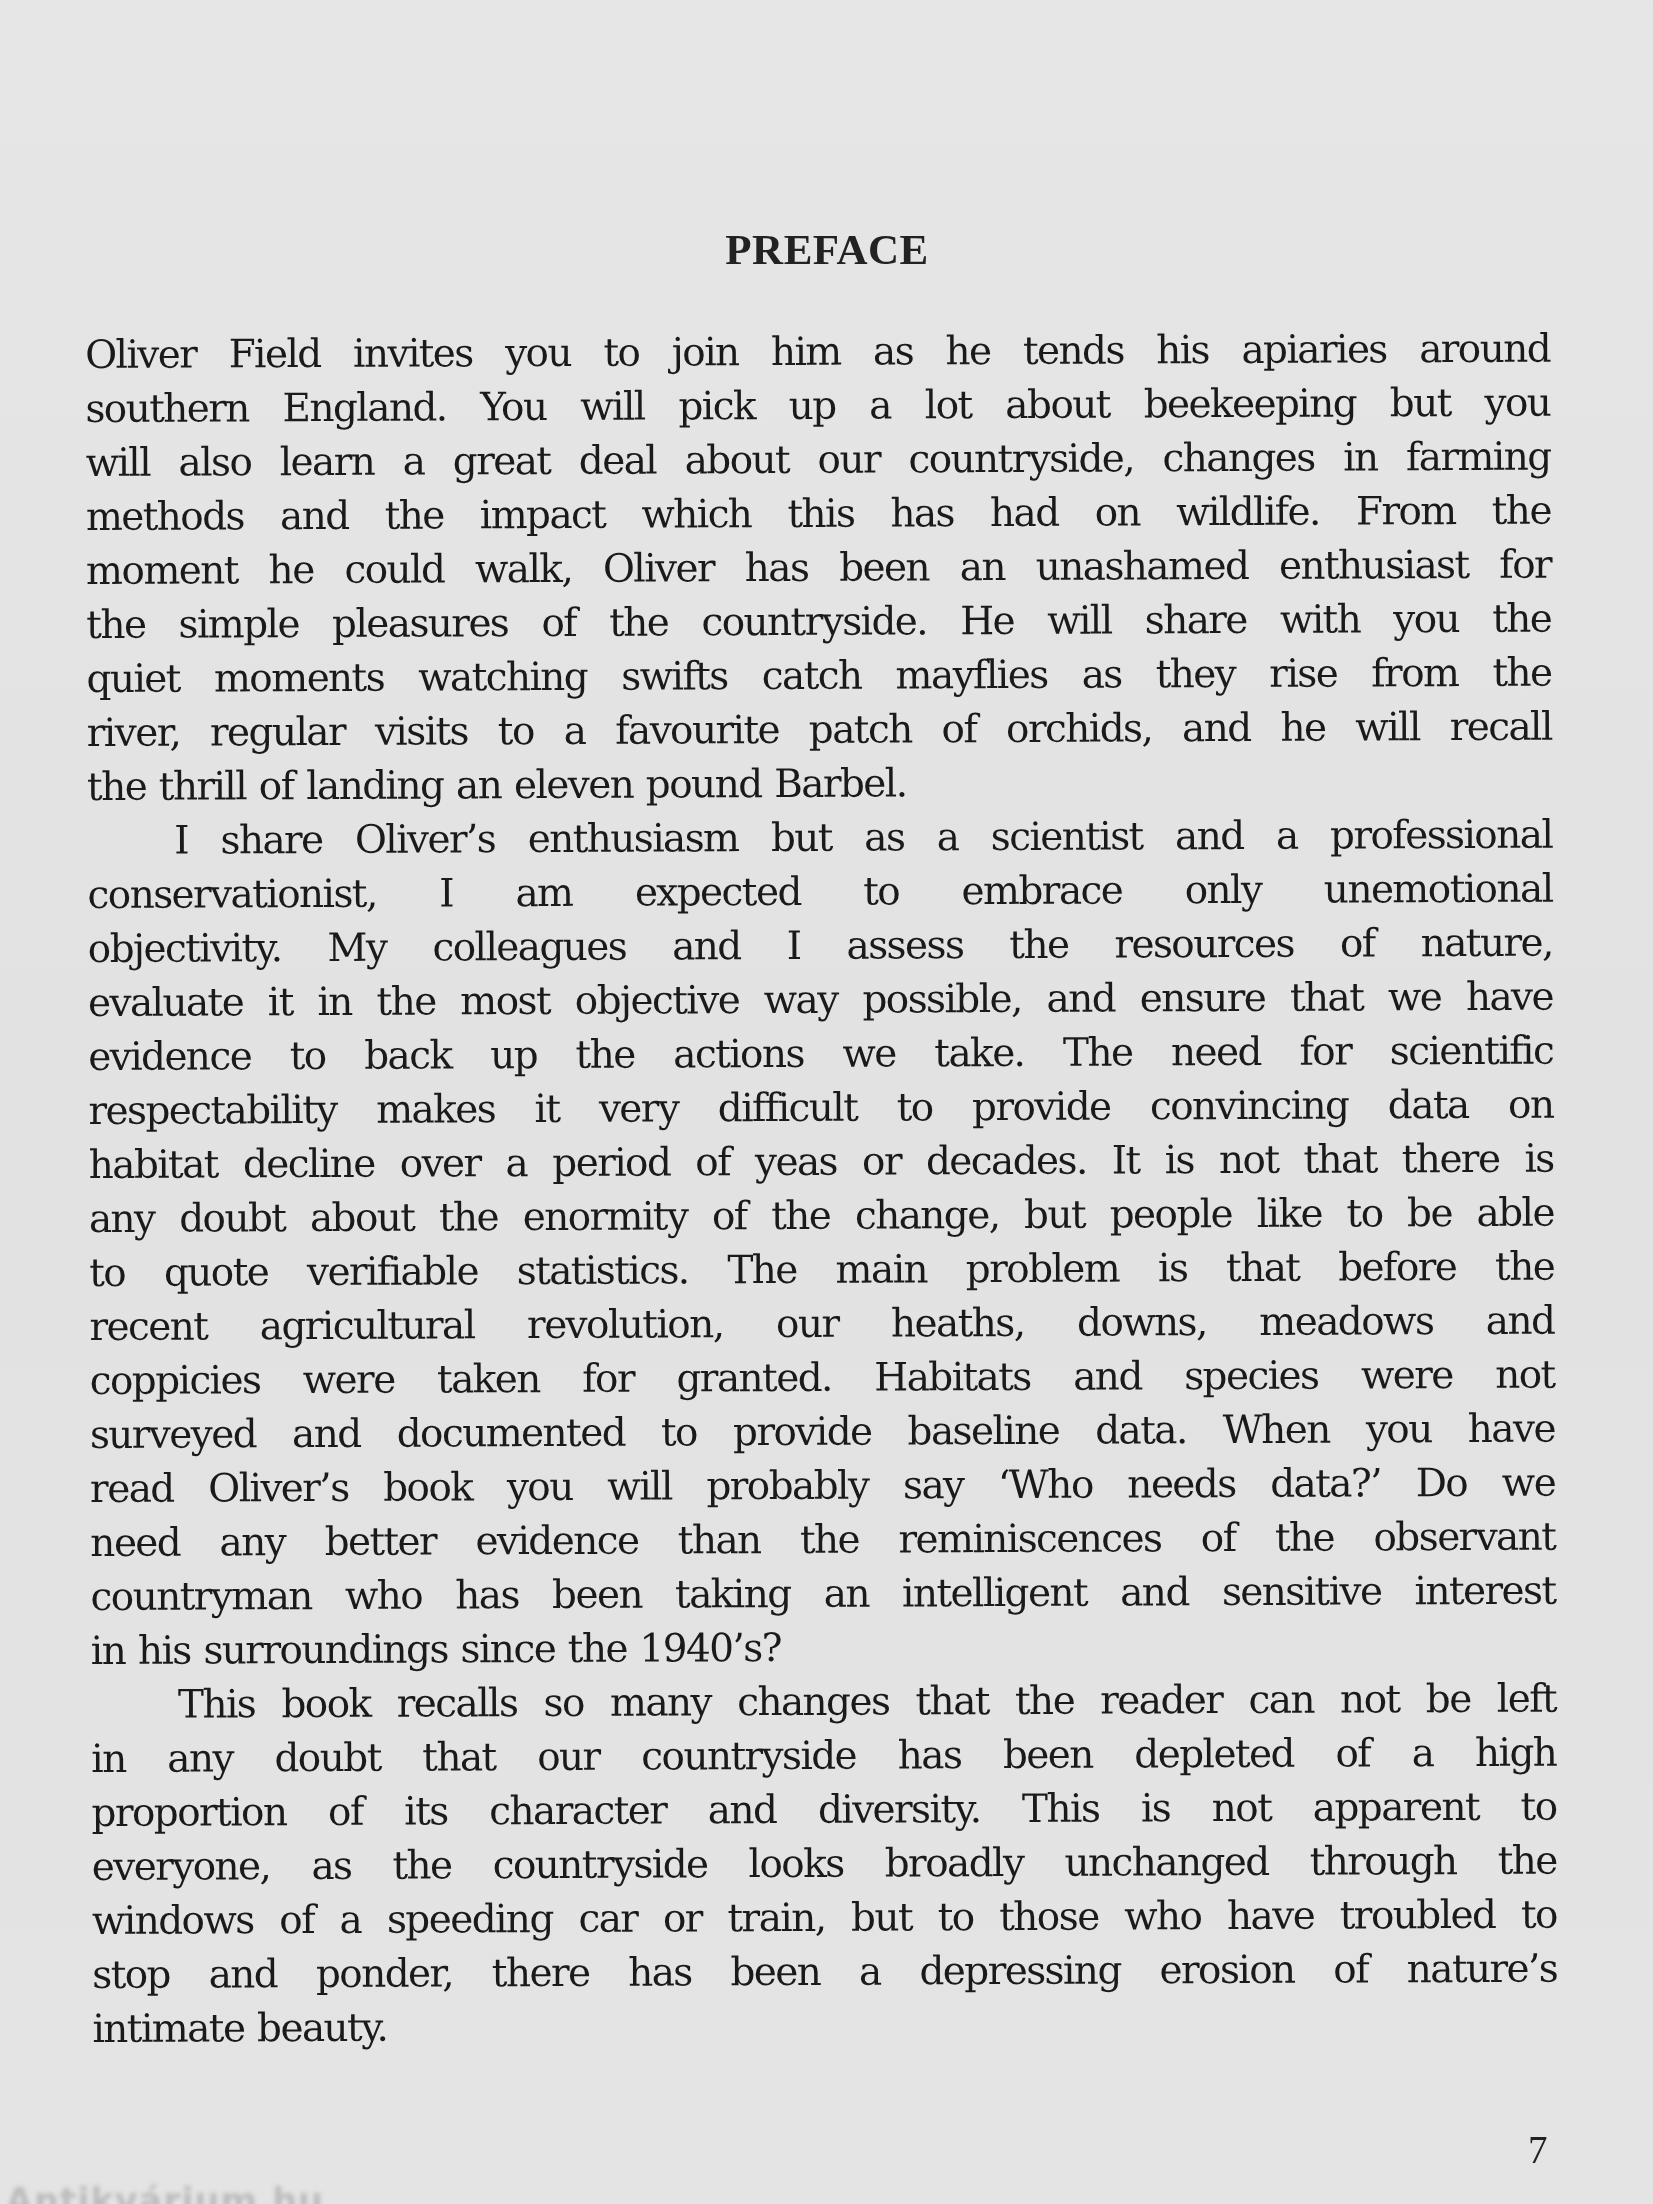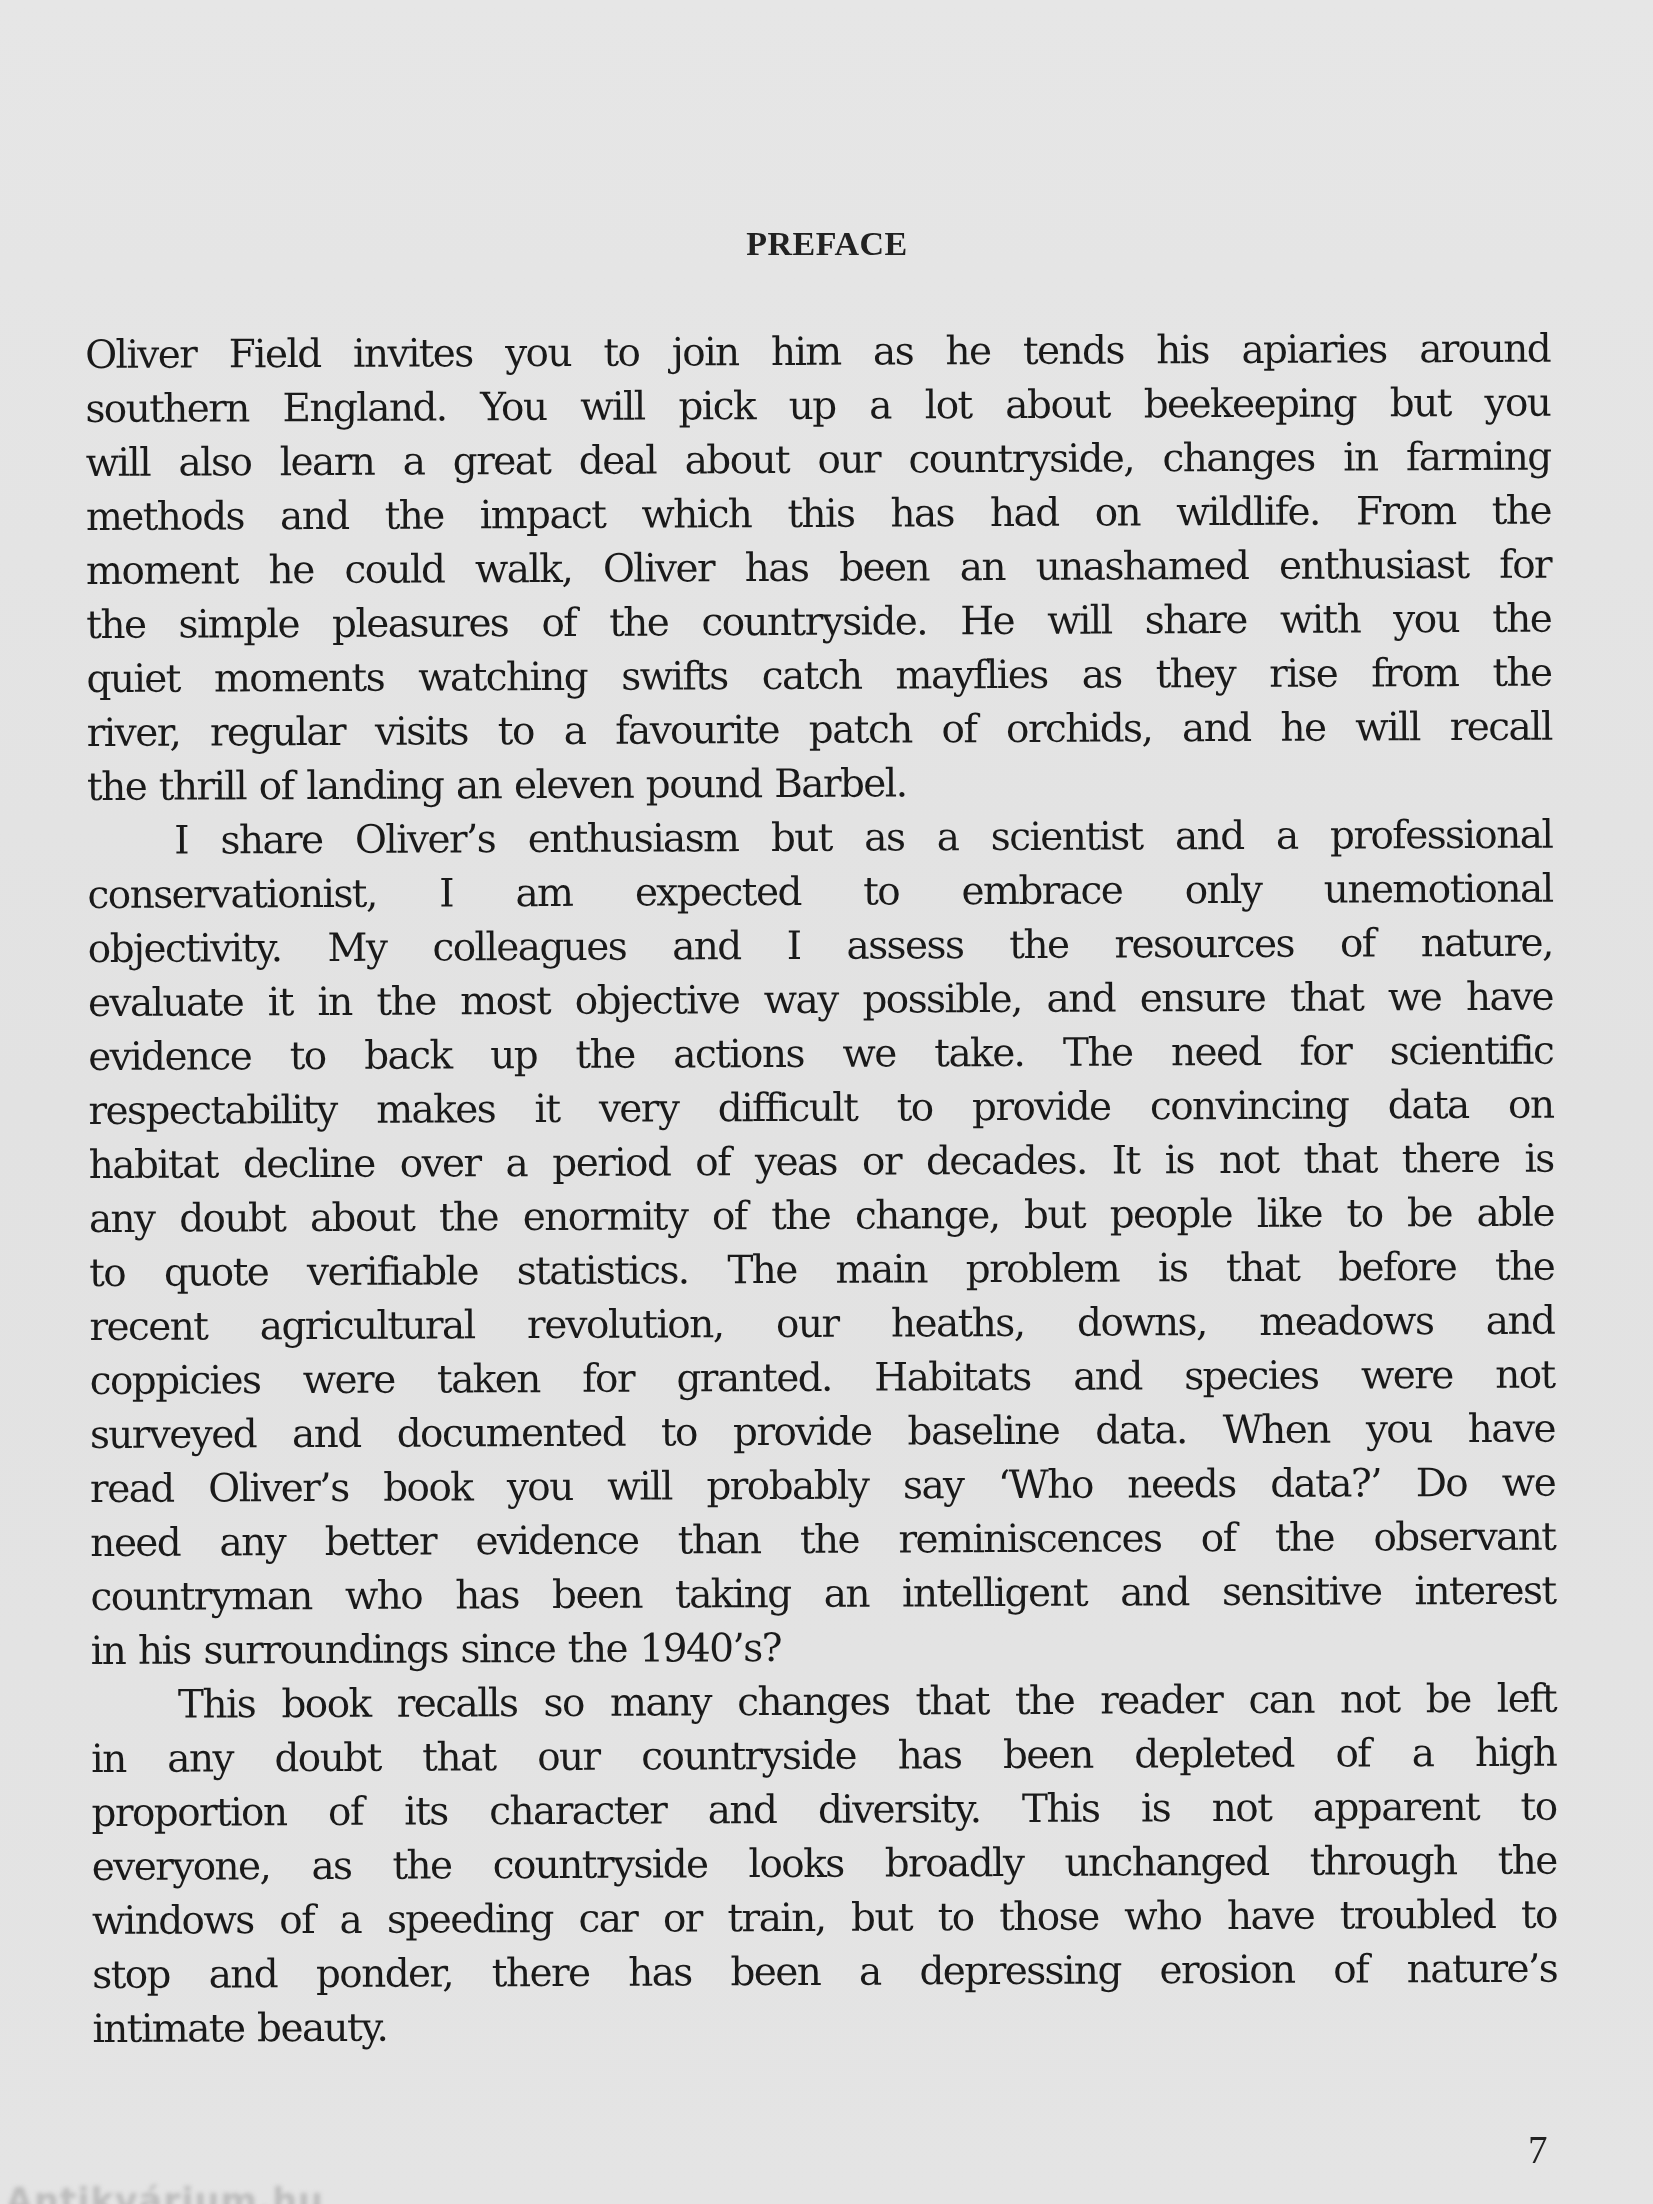--- a/index.html
+++ b/index.html
@@ -23,21 +23,21 @@
       background: linear-gradient(180deg, #e6e6e6 0%, #e2e2e2 50%, #e4e4e4 100%);
     }
     .title {
       position: absolute;
       left: 0;
       width: 1654px;
       top: 225px;
       text-align: center;
       font-family: "Liberation Serif", "DejaVu Serif", serif;
       font-weight: bold;
-      font-size: 34px;
+      font-size: 43px;
       letter-spacing: 0.5px;
       color: #222;
     }
     .body-text {
       position: absolute;
       left: 85px;
       top: 328px;
       width: 1465px;
       transform: rotate(-0.25deg);
       transform-origin: left top;

